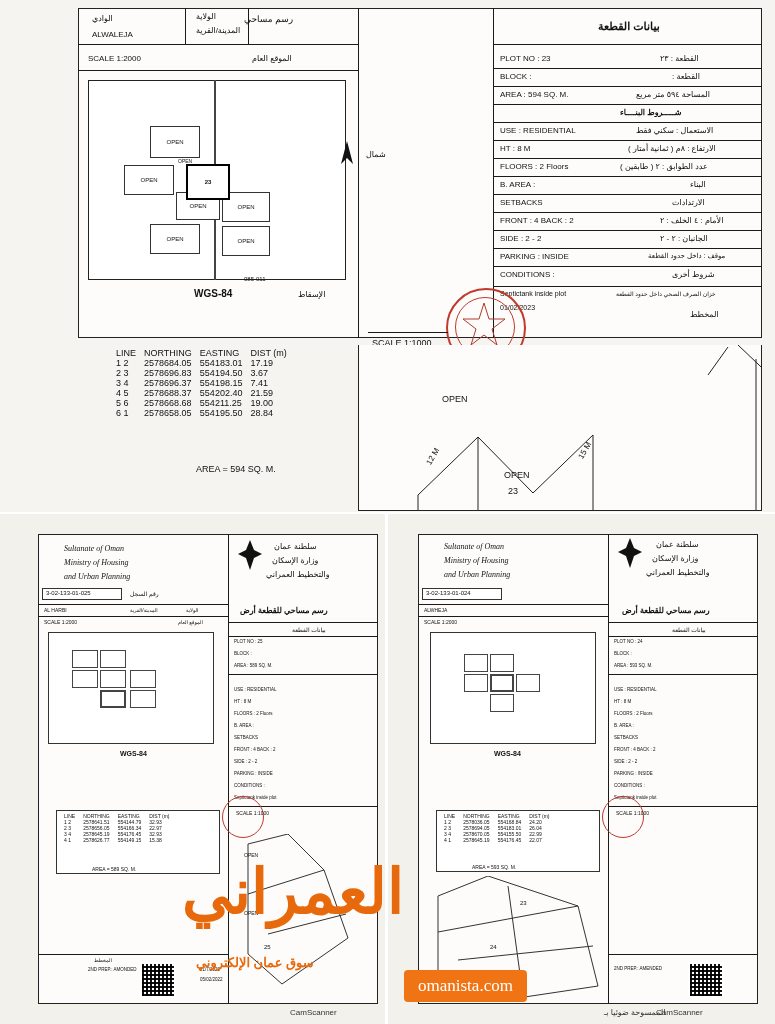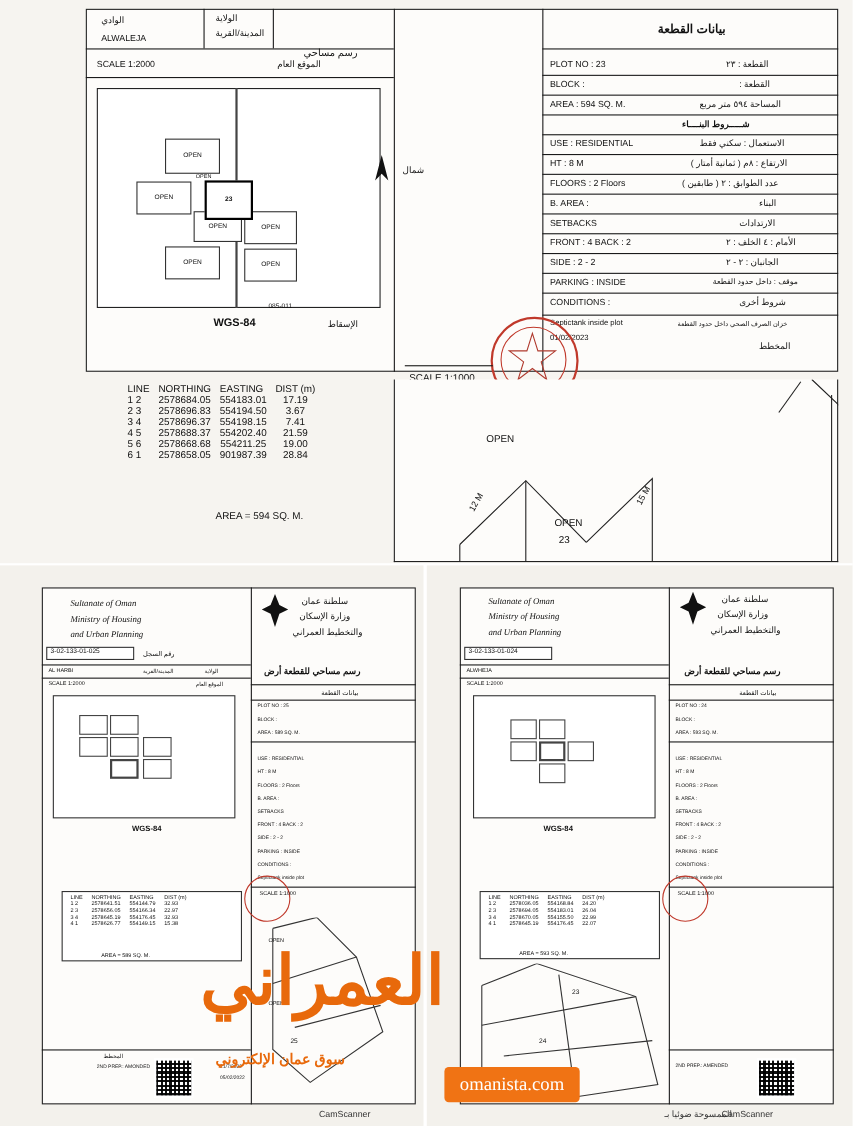--- a/index.html
+++ b/index.html
@@ -15,21 +15,21 @@
 
   .t{position:absolute;white-space:nowrap;color:#111;}
   .ar{direction:rtl;}
   .plotcell{position:absolute;border:1px solid #333;background:#fff;font-size:6px;
      display:flex;align-items:center;justify-content:center;color:#111;}
   .plotcell.sel{border:2px solid #000;font-weight:bold;}
 
   .tbl{position:absolute;font-size:9px;color:#111;}
   .tbl table{border-collapse:collapse;}
   .tbl td{padding:0 4px;white-space:nowrap;font-size:9px;}
-  .tbl td.num{text-align:center;}
+  .tbl td.num{text-align:left;}
 
   .seal{position:absolute;border:2px solid #c0392b;border-radius:50%;}
 
   .watermark{position:absolute;color:#e8690b;font-weight:bold;}
   .wm-ar{font-size:62px;letter-spacing:-2px;}
   .wm-sub{font-size:13px;color:#e8690b;}
   .wm-btn{position:absolute;background:#f07314;color:#fff;font-size:17px;
      padding:6px 14px;border-radius:4px;}
 
   .qr{position:absolute;background:
@@ -55,21 +55,21 @@
 
   <div class="line" style="left:78px;top:44px;width:280px;height:1px;"></div>
   <div class="line" style="left:78px;top:70px;width:280px;height:1px;"></div>
   <div class="line" style="left:185px;top:8px;width:1px;height:36px;"></div>
   <div class="line" style="left:248px;top:8px;width:1px;height:36px;"></div>
 
   <div class="t ar" style="left:92px;top:14px;font-size:8px;">الوادي</div>
   <div class="t" style="left:92px;top:30px;font-size:8px;">ALWALEJA</div>
   <div class="t ar" style="left:196px;top:26px;font-size:8px;">المدينة/القرية</div>
   <div class="t ar" style="left:196px;top:12px;font-size:8px;">الولاية</div>
-  <div class="t ar" style="left:276px;top:14px;font-size:9px;margin-top:29px;">رسم مساحي</div>
+  <div class="t ar" style="left:244px;top:14px;font-size:9px;">رسم مساحي</div>
 
   <div class="t" style="left:88px;top:54px;font-size:8px;">SCALE 1:2000</div>
   <div class="t ar" style="left:252px;top:54px;font-size:8px;">الموقع العام</div>
 
   <div class="box" style="left:88px;top:80px;width:258px;height:200px;background:#fff;"></div>
   <div class="line" style="left:214px;top:80px;width:2px;height:200px;background:#444;"></div>
 
   <div class="plotcell" style="left:150px;top:126px;width:48px;height:30px;">OPEN</div>
   <div class="plotcell" style="left:124px;top:165px;width:48px;height:28px;">OPEN</div>
   <div class="plotcell" style="left:150px;top:224px;width:48px;height:28px;">OPEN</div>
@@ -119,21 +119,21 @@
           </tr>
       <tr>
             <td>5  6</td>
             <td class="num">2578668.68</td>
             <td class="num">554211.25</td>
             <td class="num">19.00</td>
           </tr>
       <tr>
             <td>6  1</td>
             <td class="num">2578658.05</td>
-            <td class="num">901987.39</td>
+            <td class="num">554195.50</td>
             <td class="num">28.84</td>
           </tr>
     </tbody>
       </table>
   </div>
   <div class="t" style="left:196px;top:464px;font-size:9px;">AREA = 594 SQ. M.</div>
 
   <div class="t ar" style="left:366px;top:150px;font-size:8px;">شمال</div>
   <svg style="position:absolute;left:336px;top:140px;width:22px;height:26px;">
     <polygon points="11,1 17,24 11,18 5,24" fill="#111"></polygon>

